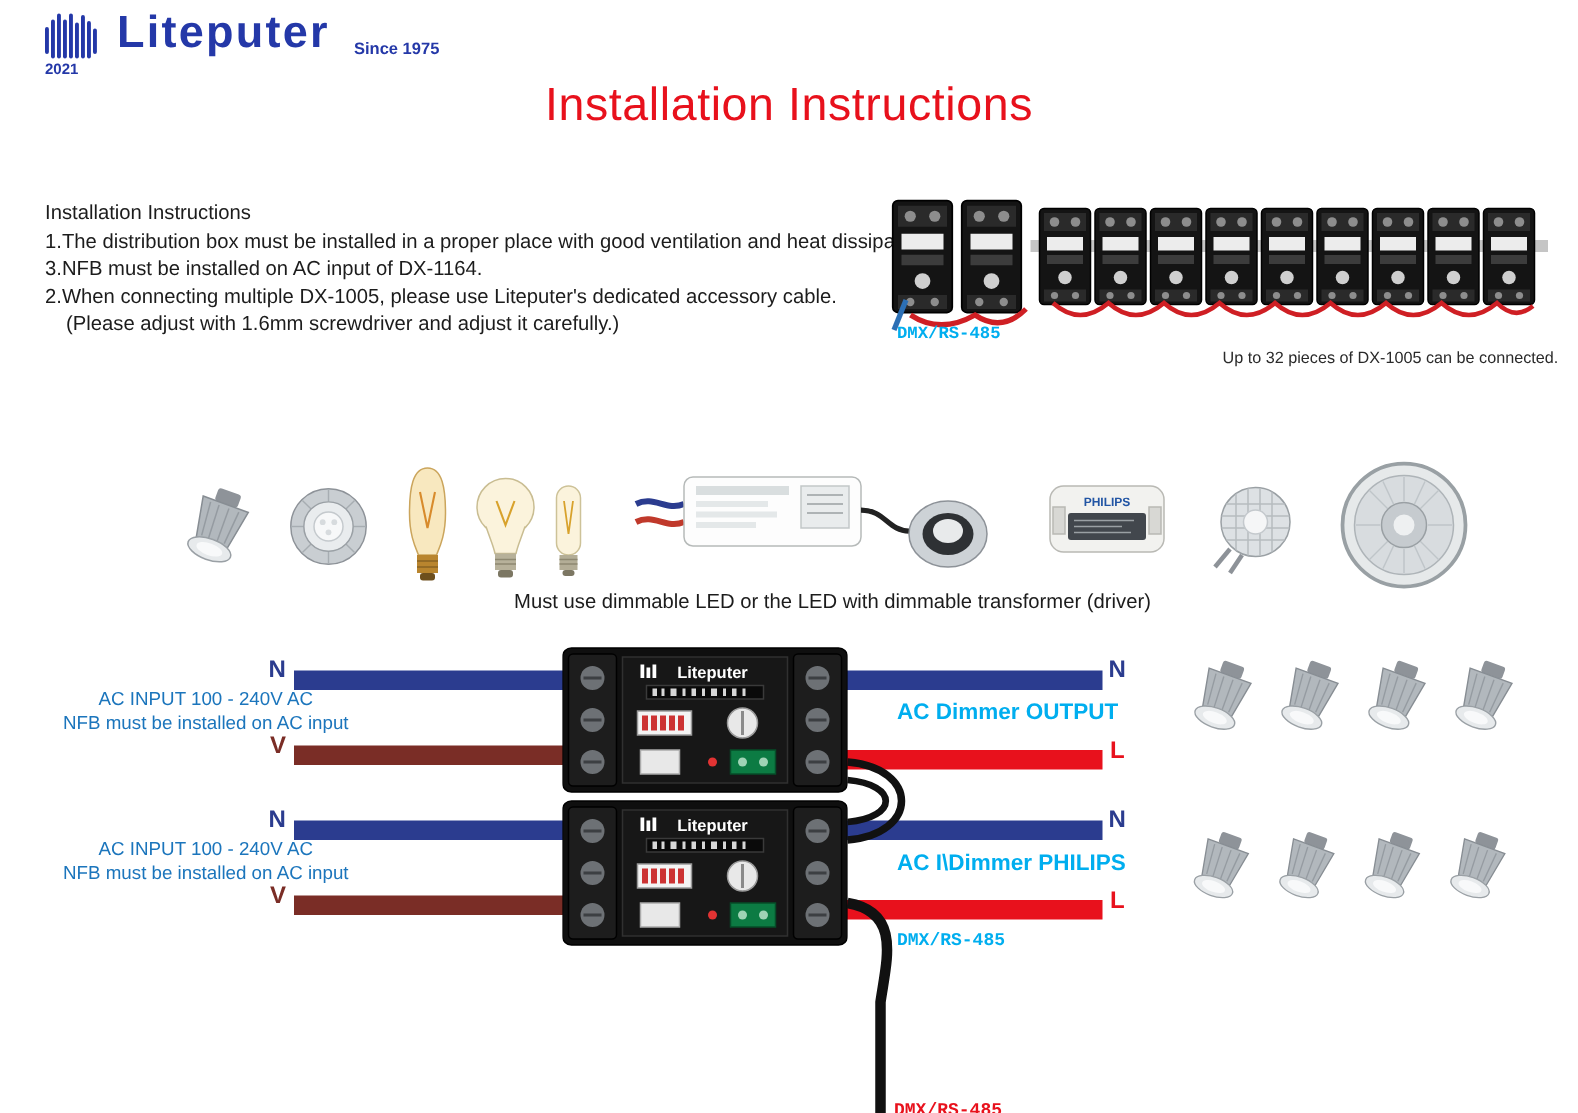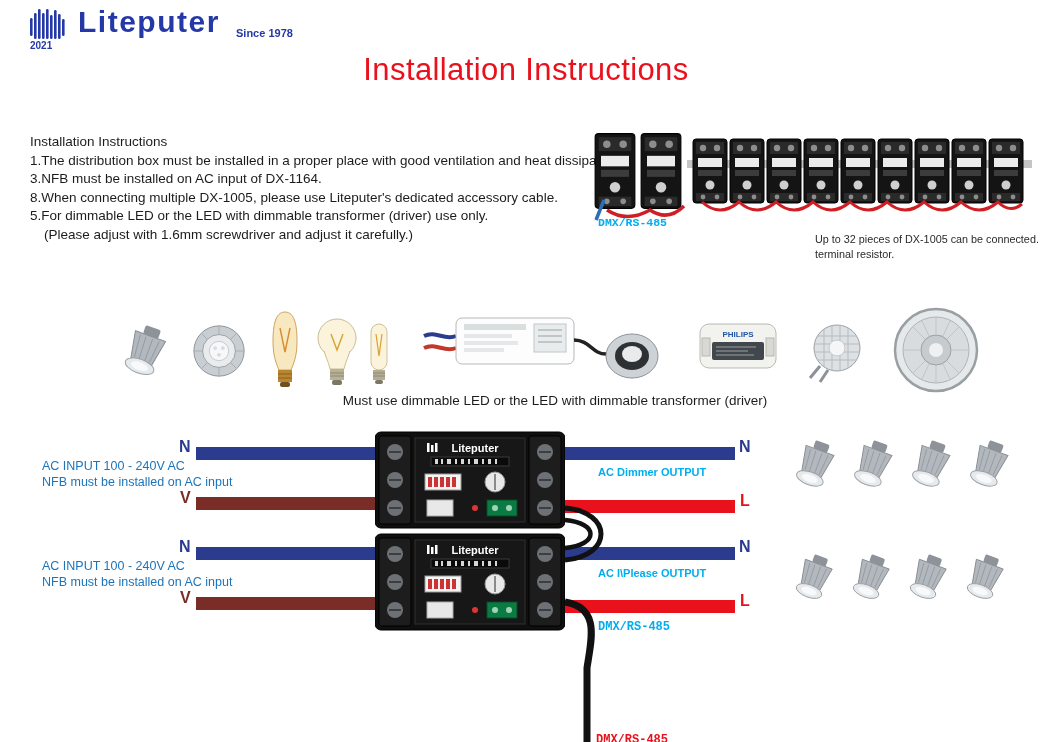--- a/index.html
+++ b/index.html
@@ -7,22 +7,22 @@
   body { font-family:"Liberation Sans", sans-serif; }
   .page { position:relative; width:1052px; height:742px; background:#fff; overflow:hidden; }
   .abs { position:absolute; }
   .page-title { color:#e8111c; font-size:31px; font-weight:500; letter-spacing:.4px; text-align:center; }
   .brand { color:#2438a8; font-size:30px; font-weight:bold; letter-spacing:1.5px; }
   .since { color:#2438a8; font-size:11px; font-weight:bold; }
   .ins-line { font-size:13.5px; color:#1c1c1c; line-height:18.6px; white-space:nowrap; }
   .ins-indent { padding-left:14px; }
   .note-line { font-size:10.8px; color:#2a2a2a; line-height:14.5px; white-space:nowrap; }
   .bus { color:#00aeef; font-weight:bold; font-size:11.5px;font-family:Liberation Mono, monospace; }
-  .in-lbl { color:#1b75bc; font-size:12.5px; line-height:15.5px; white-space:nowrap; }
-  .out-lbl { color:#00aeef; font-weight:bold; font-size:11px; white-space:nowrap; }
+  .in-lbl { color:#1b75bc; font-size:12.5px; line-height:15.5px; white-space:nowrap;text-align:center; }
+  .out-lbl { color:#00aeef; font-weight:bold; font-size:15px; white-space:nowrap; }
   .term { font-weight:bold; font-size:16px; }
   .c-blue { color:#2b3c8f; }
   .c-dred { color:#7a2d26; }
   .c-red  { color:#e8111c; }
   .wire { position:absolute; height:13px; }
   .w-blue { background:#2b3c8f; }
   .w-dred { background:#7a2d26; }
   .w-red  { background:#e8111c; }
   .caption { font-size:13.5px; color:#1c1c1c; text-align:center; }
   svg text { font-family:"Liberation Sans", sans-serif; }
@@ -136,30 +136,29 @@
       <rect x="16" y="7" width="2.6" height="26" rx="1.3"></rect>
       <rect x="20" y="3" width="2.6" height="30" rx="1.3"></rect>
       <rect x="24" y="9" width="2.6" height="24" rx="1.3"></rect>
       <rect x="28" y="4" width="2.6" height="29" rx="1.3"></rect>
       <rect x="32" y="8" width="2.6" height="25" rx="1.3"></rect>
       <rect x="36" y="13" width="2.6" height="17" rx="1.3"></rect>
     </g>
     <text x="4" y="43" font-size="10" font-weight="bold" fill="#2438a8">2021</text>
   </svg>
   <div class="abs brand" style="left:78px; top:5px">Liteputer</div>
-  <div class="abs since" style="left:236px; top:27px">Since 1978</div>
+  <div class="abs since" style="left:236px; top:27px">Since 1975</div>
 
   <h1 class="abs page-title" style="left:0; top:52px; width:1052px">Installation Instructions</h1>
 
   <section class="abs" style="left:30px; top:133px; width:600px">
     <div class="ins-line">Installation Instructions</div>
     <div class="ins-line">1.The distribution box must be installed in a proper place with good ventilation and heat dissipation.</div>
     <div class="ins-line">3.NFB must be installed on AC input of DX-1164.</div>
-    <div class="ins-line">8.When connecting multiple DX-1005, please use Liteputer's dedicated accessory cable.</div>
-    <div class="ins-line">5.For dimmable LED or the LED with dimmable transformer (driver) use only.</div>
+    <div class="ins-line">2.When connecting multiple DX-1005, please use Liteputer's dedicated accessory cable.</div>
     <div class="ins-line ins-indent">(Please adjust with 1.6mm screwdriver and adjust it carefully.)</div>
   </section>
 
   <svg class="abs" style="left:592px; top:130px" width="456" height="94">
     <rect x="95" y="30" width="345" height="8" fill="#8b8b8b" opacity="0.5"></rect>
     <use href="#module" x="2" y="2" width="42" height="78"></use>
     <use href="#module" x="48" y="2" width="42" height="78"></use>
     <use href="#module" x="100" y="8" width="36" height="66"></use>
     <use href="#module" x="137" y="8" width="36" height="66"></use>
     <use href="#module" x="174" y="8" width="36" height="66"></use>
@@ -169,21 +168,20 @@
     <use href="#module" x="322" y="8" width="36" height="66"></use>
     <use href="#module" x="359" y="8" width="36" height="66"></use>
     <use href="#module" x="396" y="8" width="36" height="66"></use>
     <path d="M110 72 Q128 88 147 72 Q165 88 184 72 Q202 88 221 72 Q239 88 258 72 Q276 88 295 72 Q313 88 332 72 Q350 88 369 72 Q387 88 406 72 Q418 84 430 74" stroke="#cf1f24" stroke-width="3" fill="none"></path>
     <path d="M15 80 Q35 93 58 80 Q76 92 92 76" stroke="#cf1f24" stroke-width="3.5" fill="none"></path>
     <path d="M12 70 L4 90" stroke="#2b6fb5" stroke-width="3.5" fill="none"></path>
   </svg>
   <div class="abs bus" style="left:598px; top:216px">DMX/RS-485</div>
   <div class="abs" style="left:815px; top:232px">
     <div class="note-line">Up to 32 pieces of DX-1005 can be connected.</div>
-    <div class="note-line">terminal resistor.</div>
   </div>
 
   <svg class="abs" style="left:116px; top:324px" width="56" height="62">
       <use href="#spot"></use>
     </svg>
   <svg class="abs" style="left:190px; top:322px" width="58" height="58">
       <use href="#spotfront"></use>
     </svg>
 
   <svg class="abs" style="left:266px; top:310px" width="38" height="80">
@@ -310,21 +308,21 @@
   <div class="abs" style="left:42px; top:459px">
     <div class="in-lbl">AC INPUT 100 - 240V AC</div>
     <div class="in-lbl">NFB must be installed on AC input</div>
   </div>
   <div class="abs" style="left:42px; top:559px">
     <div class="in-lbl">AC INPUT 100 - 240V AC</div>
     <div class="in-lbl">NFB must be installed on AC input</div>
   </div>
 
   <div class="abs out-lbl" style="left:598px; top:466px">AC Dimmer OUTPUT</div>
-  <div class="abs out-lbl" style="left:598px; top:567px">AC I\Please OUTPUT</div>
+  <div class="abs out-lbl" style="left:598px; top:567px">AC I\Dimmer PHILIPS</div>
 
   <svg class="abs" style="left:375px; top:430px" width="190" height="100">
       <use href="#dx1005"></use>
     </svg>
   <svg class="abs" style="left:375px; top:532px" width="190" height="100">
       <use href="#dx1005"></use>
     </svg>
 
   <svg class="abs" style="left:535px; top:490px" width="130" height="252">
     <path d="M30 18 C78 22 78 66 30 70" stroke="#111" stroke-width="5" fill="none"></path>

